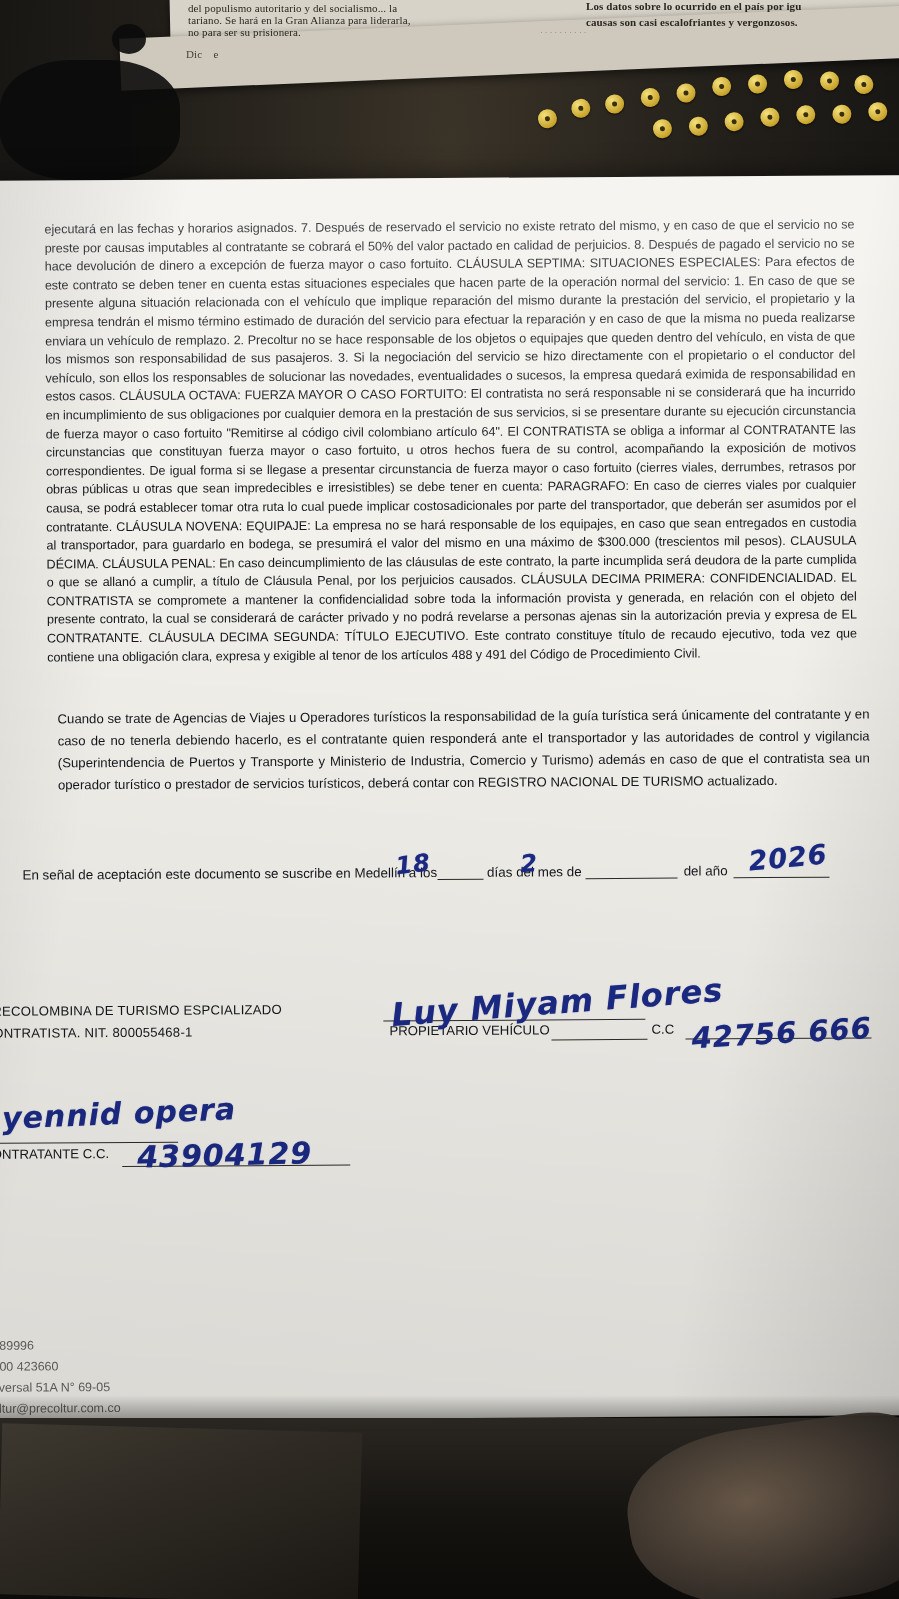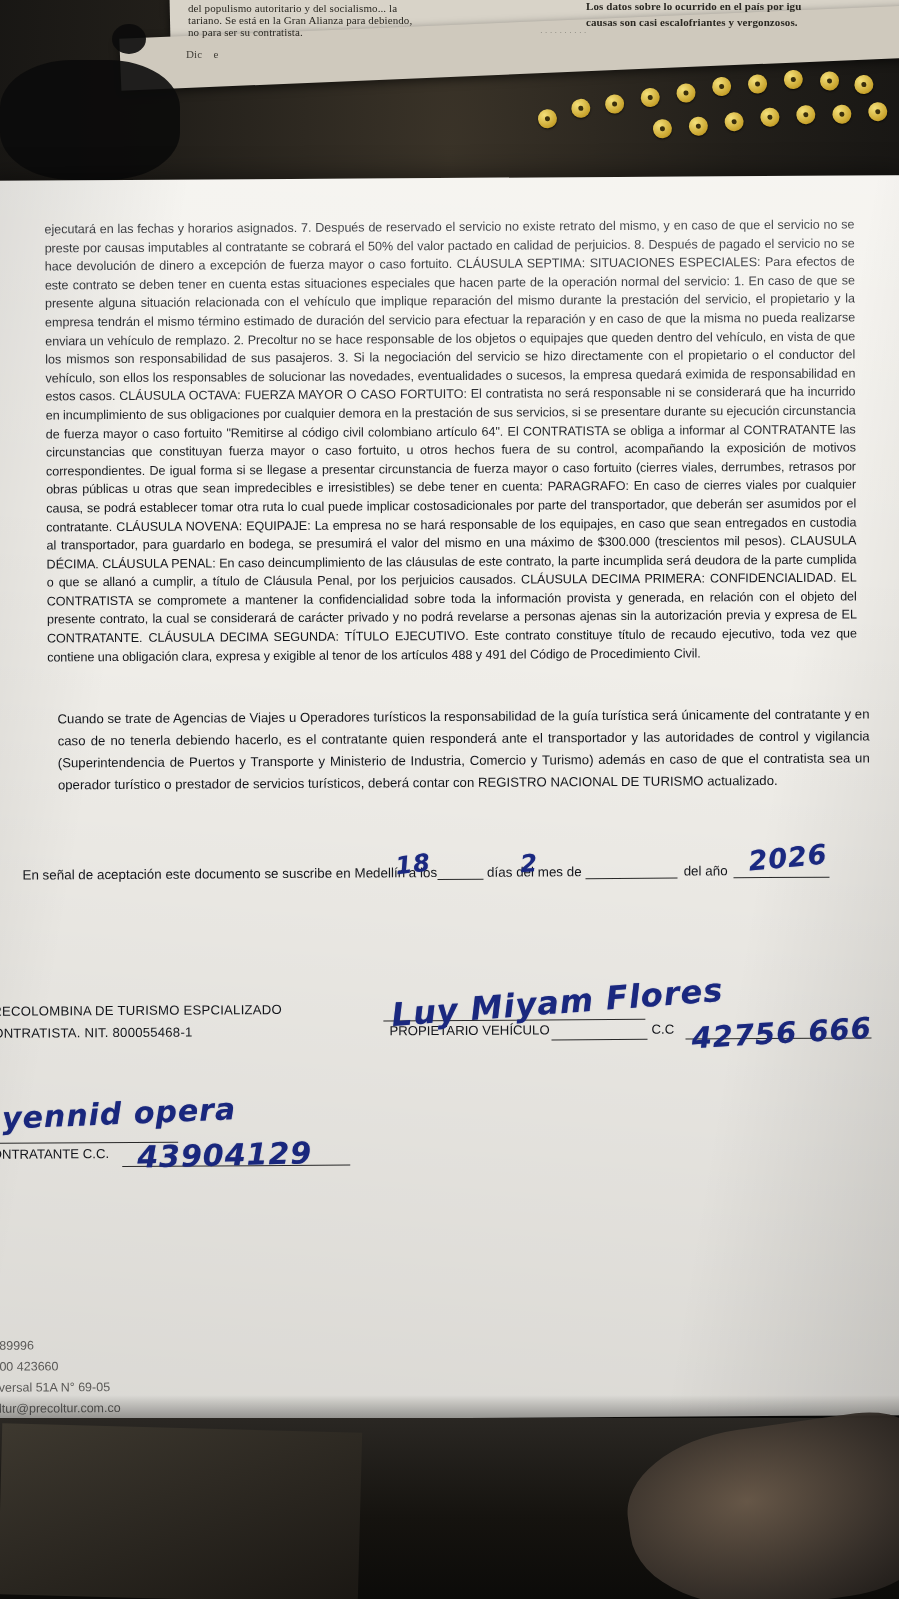--- a/index.html
+++ b/index.html
@@ -247,22 +247,22 @@
 <body>
 
 <div id="page">
 
   <div class="bg-dark"></div>
 
   <div class="top-paper"></div>
   <div class="top-paper2"></div>
 
   <div class="top-text" style="left:188px; top:2px; width:360px;">del populismo autoritario y del socialismo... la</div>
-  <div class="top-text" style="left:188px; top:14px; width:360px;">tariano. Se está en la Gran Alianza para debiendo,</div>
-  <div class="top-text" style="left:188px; top:26px; width:360px;">no para ser su contratista.</div>
+  <div class="top-text" style="left:188px; top:14px; width:360px;">tariano. Se hará en la Gran Alianza para liderarla,</div>
+  <div class="top-text" style="left:188px; top:26px; width:360px;">no para ser su prisionera.</div>
   <div class="top-text" style="left:586px; top:0px; width:330px; font-weight:700;">Los datos sobre lo ocurrido en el país por igu</div>
   <div class="top-text" style="left:586px; top:16px; width:330px; font-weight:700;">causas son casi escalofriantes y vergonzosos.</div>
   <div class="top-text blurry" style="left:186px; top:48px;text-align:center;">Dic&nbsp;&nbsp;&nbsp;&nbsp;e</div>
   <div class="top-text blurry" style="left:540px; top:26px; font-size:8px; color:#6a6a62;">· · · · · · · · · ·</div>
 
   <div class="beads">
     <div class="bead" style="left:108px; top:26px;"></div>
     <div class="bead" style="left:142px; top:18px;"></div>
     <div class="bead" style="left:176px; top:16px;"></div>
     <div class="bead" style="left:212px; top:12px;"></div>

